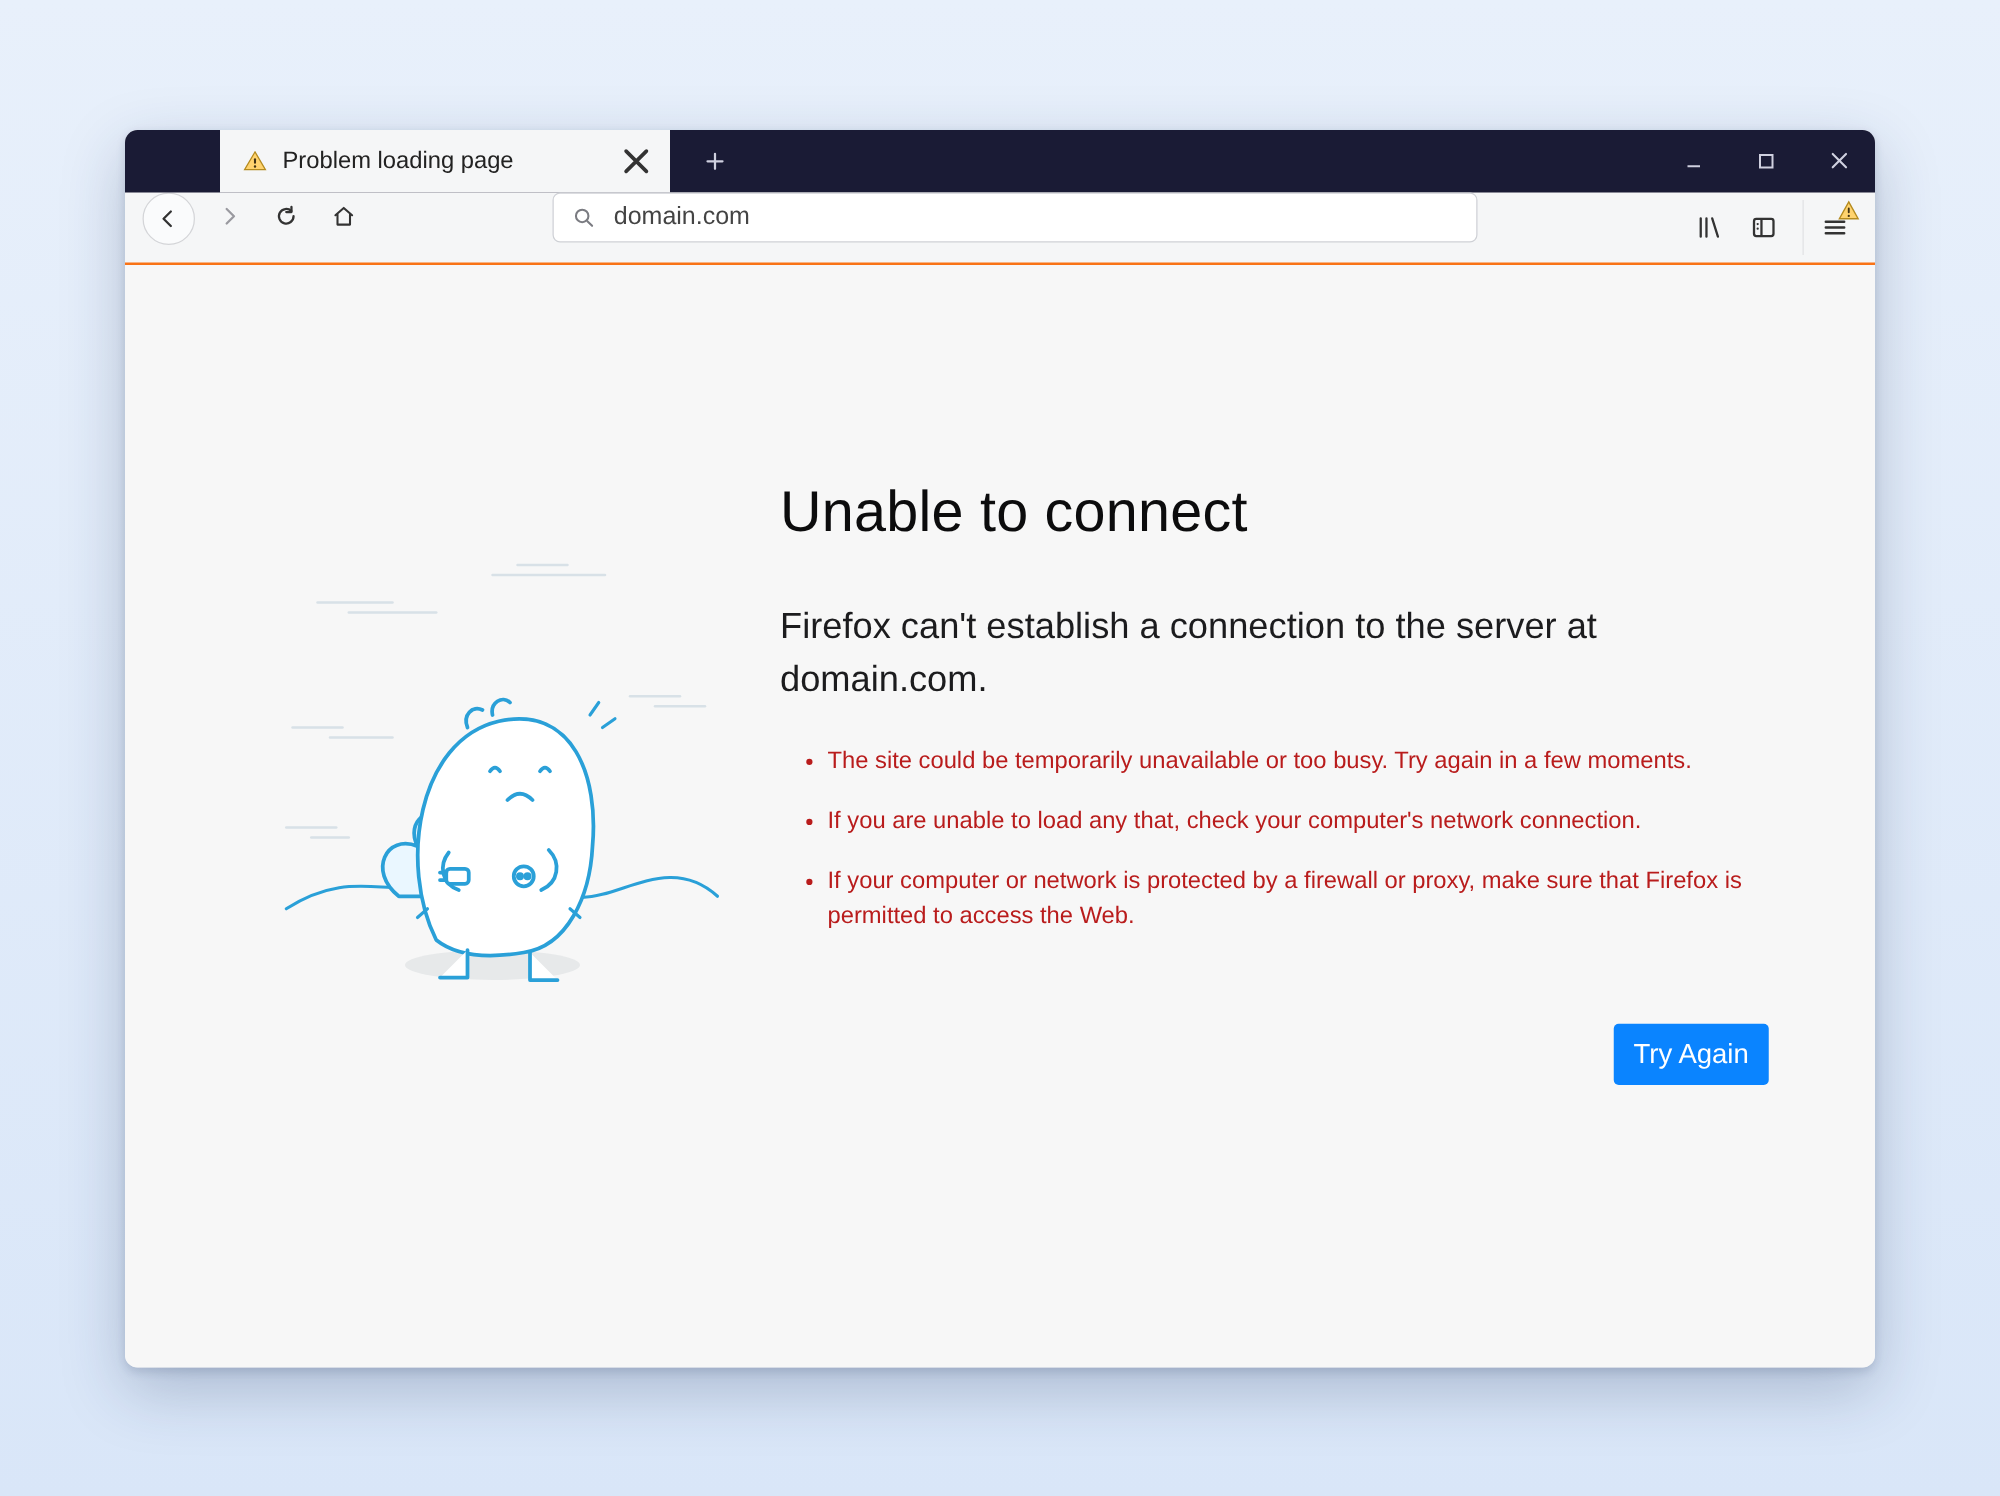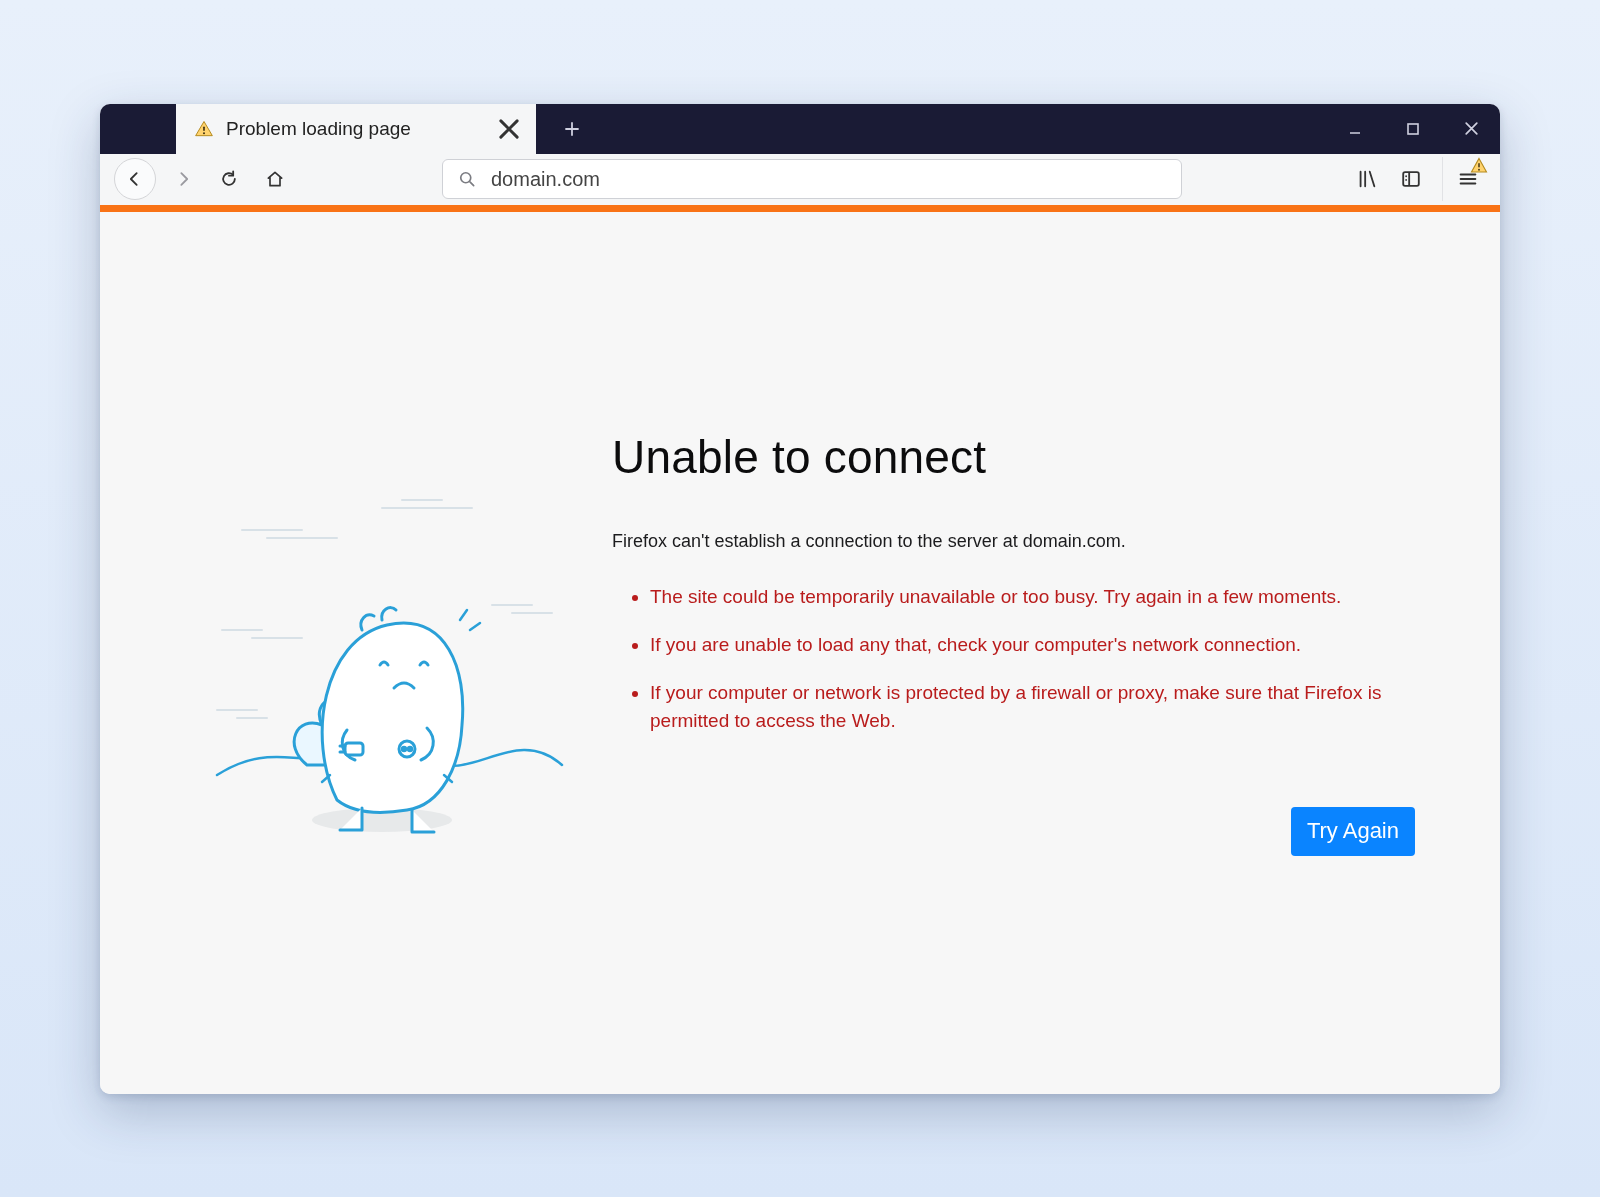--- a/index.html
+++ b/index.html
@@ -45,22 +45,22 @@
     margin-left: auto; display:flex; align-items:center; gap: 0;
   }
   .winctrl { width: 58px; height: 50px; display:flex; align-items:center; justify-content:center; color:#cfd0df; }
   .winctrl svg, .newtab svg { width:16px; height:16px; }
   .winctrl:last-child svg { width:17px; height:17px; }
 
   
   .navbar {
     height: 58px;
     background: #f5f6f7;
-    border-bottom: 7px solid #f97316;
-    display:flex; align-items:center;
+    border-bottom: 2px solid #f97316;
+    display:flex; 
     padding: 0 14px;
     gap: 8px;
   }
   .navbtn {
     width: 38px; height: 38px; border-radius: 6px;
     display:flex;align-items:center;justify-content:center;
     color:#333;
   }
   .navbtn.back {
     width: 42px; height: 42px; border-radius: 50%;
@@ -90,40 +90,39 @@
 
   
   .page {
     flex:1;
     background: #f7f7f7;
     position: relative;
     padding: 0;
   }
   .error-wrap {
     position:absolute;
-    left: 112px; right: 85px; top: 170px;
+    left: 124px; right: 85px; top: 170px;
     display:flex;
     gap: 40px;
-    margin-top: 48px;
   }
   .illus {
     flex: 0 0 360px;
     height: 380px;
     margin-top: 60px;
     position:relative;
   }
   .illus svg { width:100%; height:100%; }
   .error-text { flex:1; }
   .error-title {
     font-size: 46px; font-weight: 400; color: #0c0c0d;
     margin-bottom: 44px;
     letter-spacing: .2px;
   }
   .error-desc {
-    font-size: 18px; color:#1c1c1e; line-height:1.5;
+    font-size: 29px; color:#1c1c1e; line-height:1.5;
     margin-bottom: 28px;
   }
   .error-list { list-style: disc; padding-left: 38px; }
   .error-list li { font-size: 19px; color:#b91c1c; line-height:1.48; margin-bottom: 20px;}
   .try-btn {
     margin-top: 52px; float: right;
     background:#0a84ff; color:#fff;
     border:none; border-radius:4px;
     font-size: 22px; padding: 11px 16px 12px;
     cursor:pointer;

